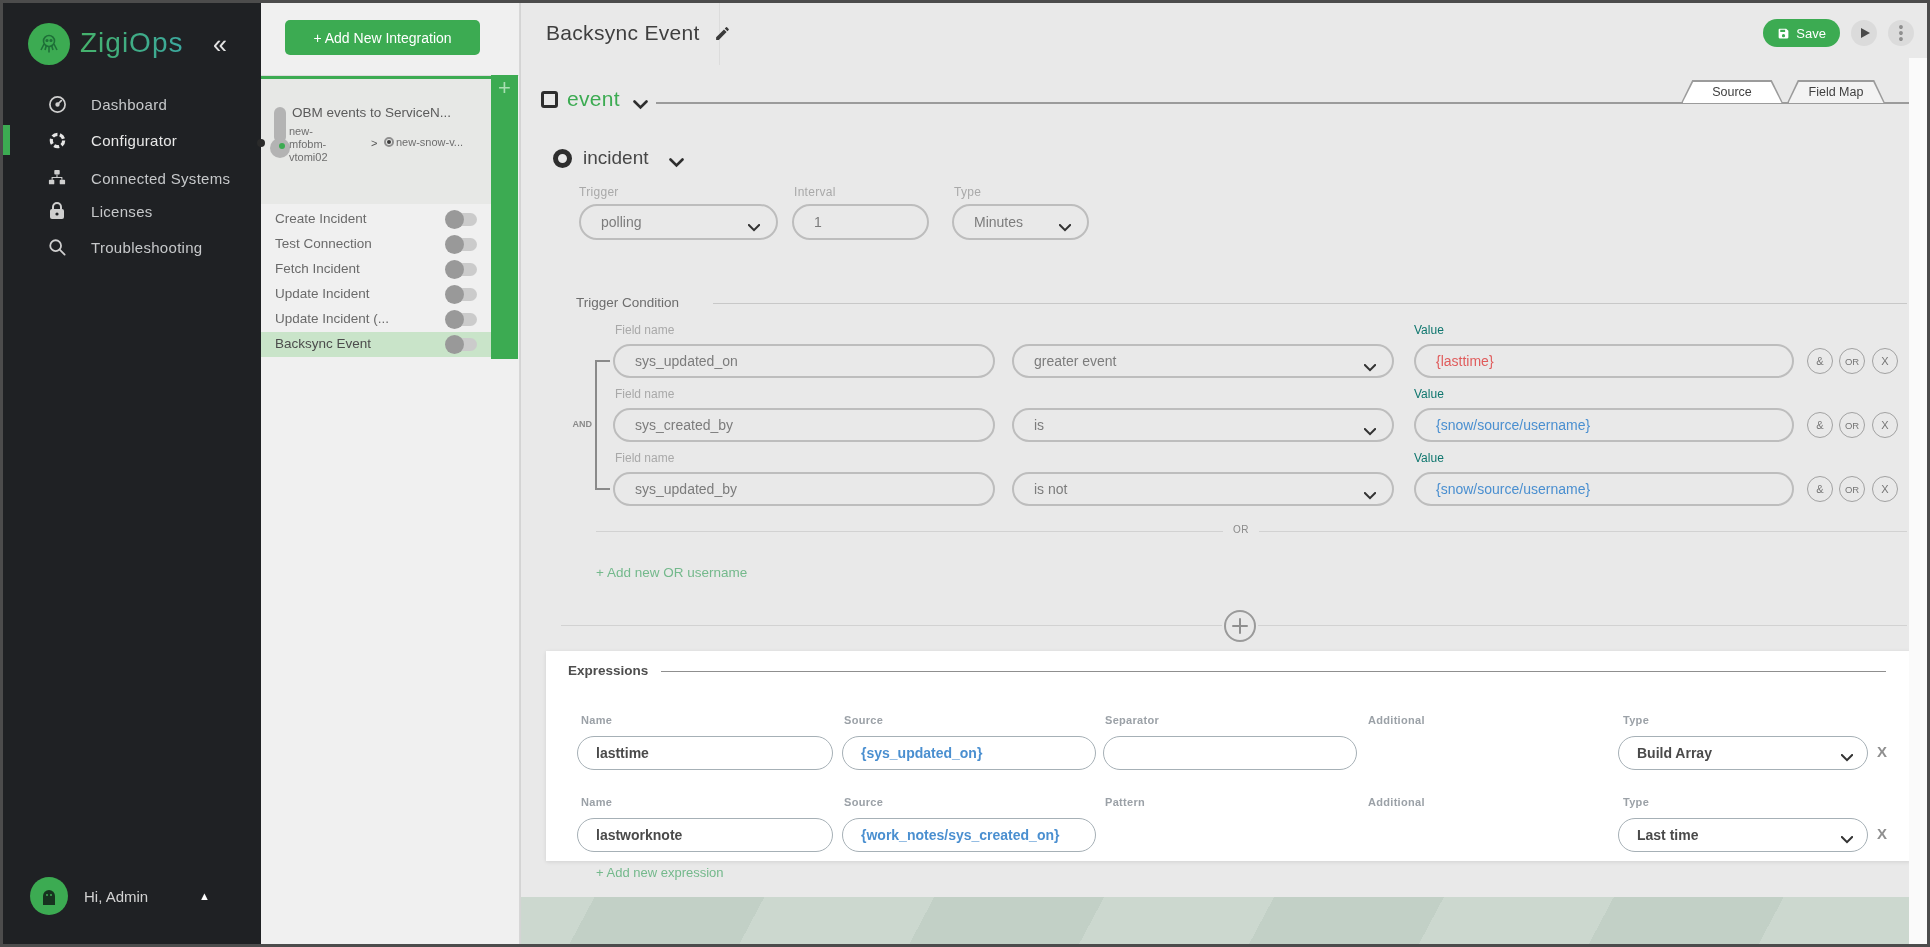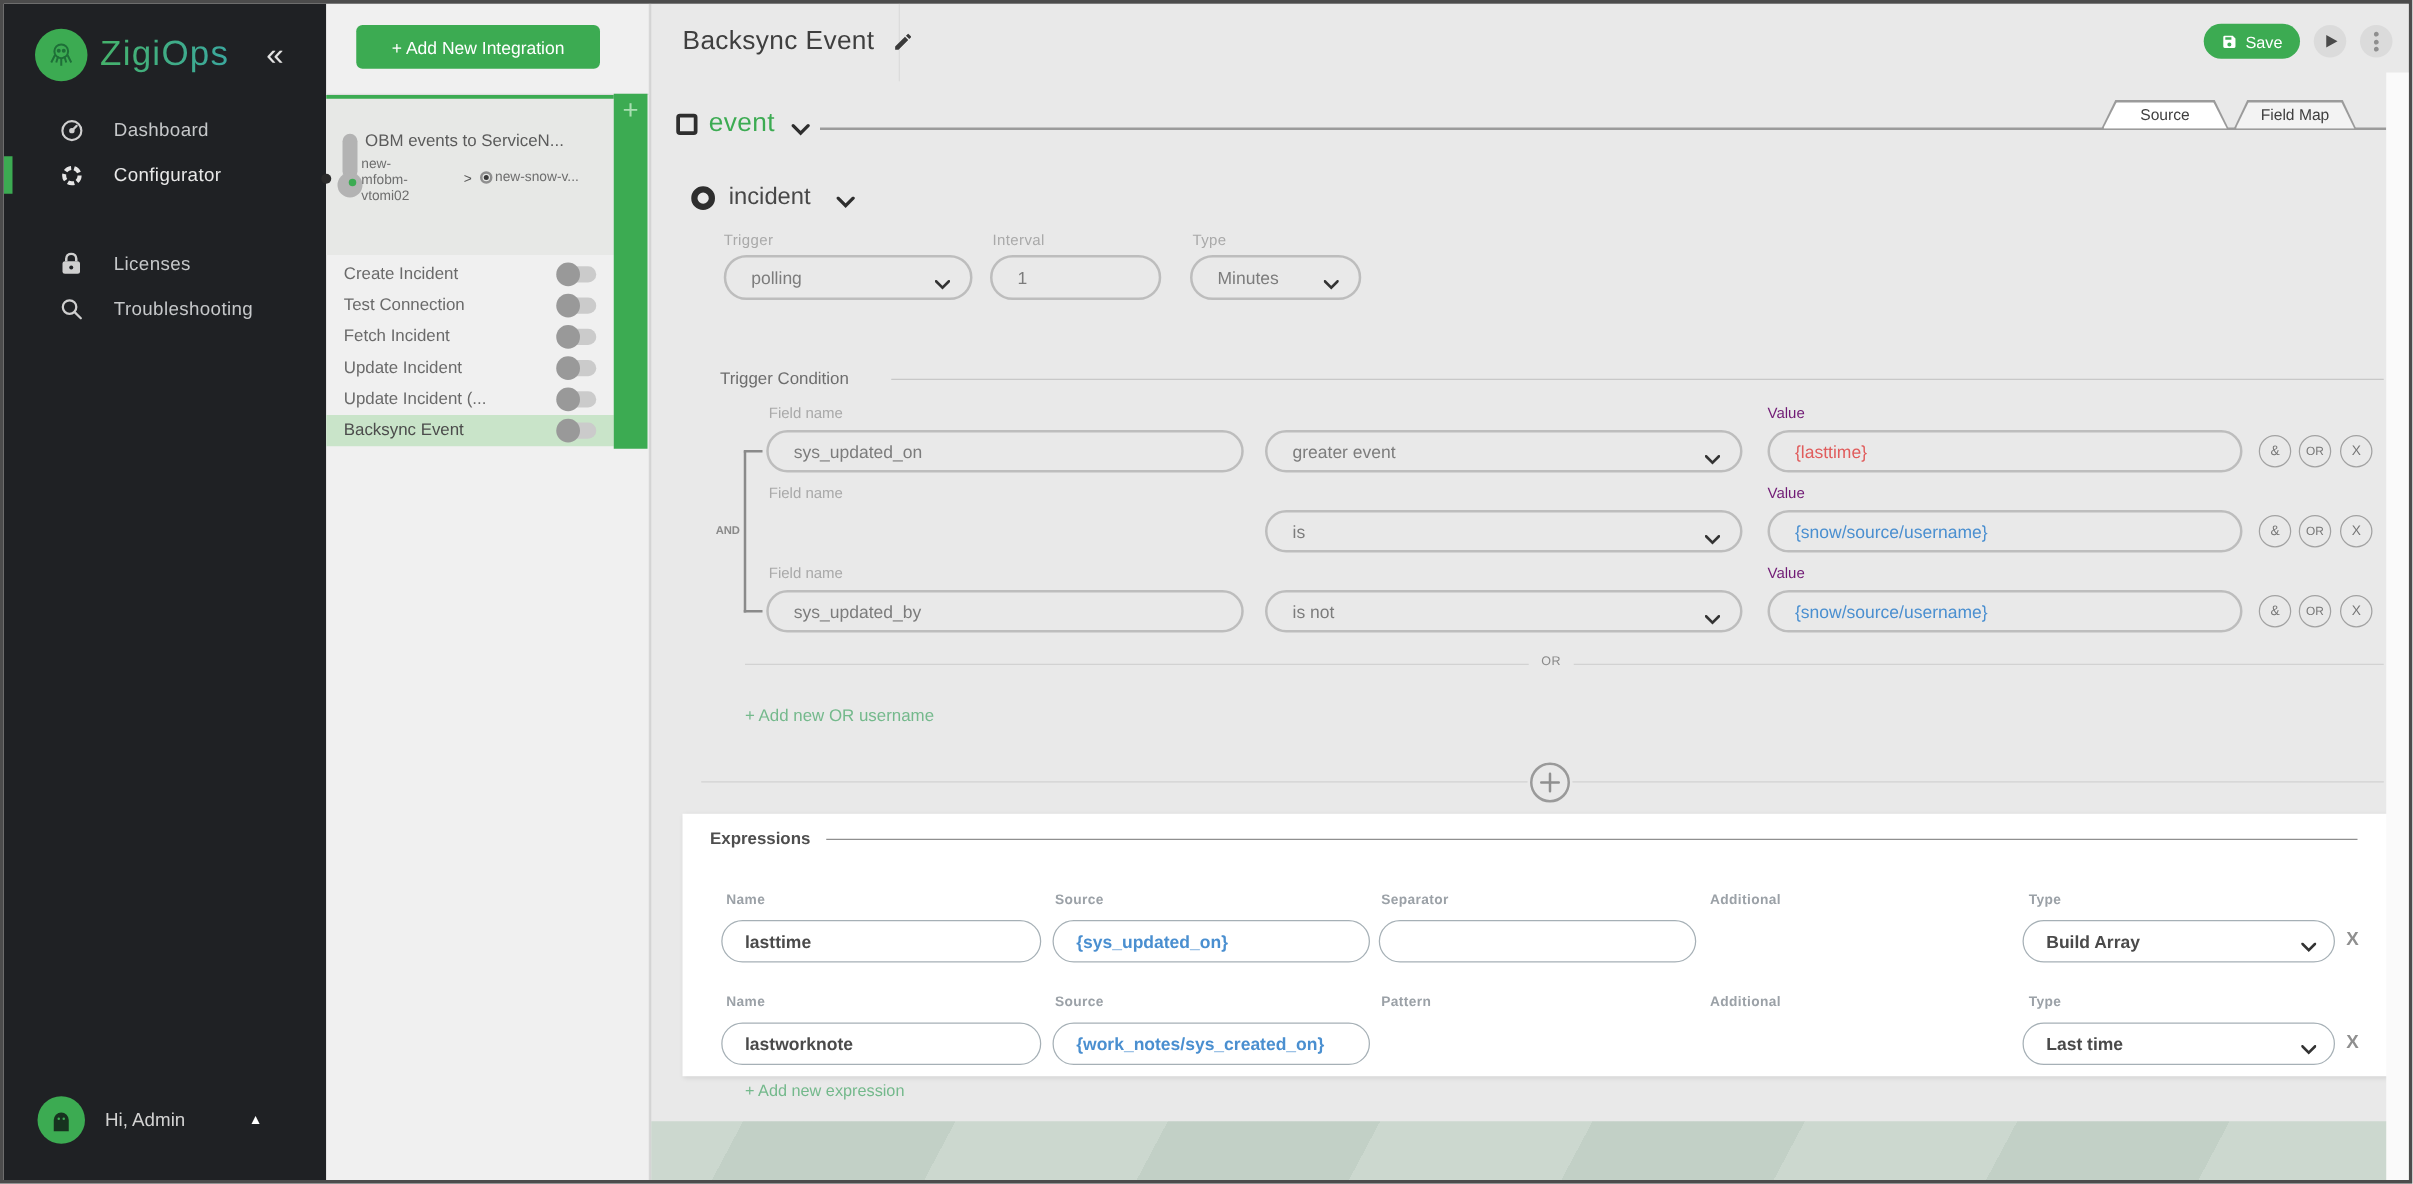--- a/index.html
+++ b/index.html
@@ -73,21 +73,21 @@
   .incident-chev { position:absolute; left:148px; top:151px; }
 
   .f-label { position:absolute; font-size:12px; color:#a9a9a9; letter-spacing:.3px; }
   .pill { position:absolute; height:36px; border:2px solid #bdbdbd; border-radius:19px; display:flex; align-items:center; padding:0 20px; font-size:14px; color:#7c7c7c; cursor:pointer; }
   .pill .pchev { position:absolute; right:16px; top:13px; }
 
   .tc-title { position:absolute; left:55px; top:292px; font-size:13.5px; color:#6d6d6d; }
   .tc-line { position:absolute; left:192px; top:300px; width:1194px; height:1px; background:#c8c8c8; }
 
   .cond-label { position:absolute; left:94px; font-size:12px; color:#a9a9a9; }
-  .cond-vlabel { position:absolute; left:893px; font-size:12px; color:#701a75; }
+  .cond-vlabel { position:absolute; left:893px; font-size:12px; color:#0f766e; }
   .cond-pill-f { left:92px; width:382px; height:34px; }
   .cond-pill-o { left:491px; width:382px; height:34px; }
   .cond-pill-v { left:893px; width:380px; height:34px; }
   .val-red { color:#e05c5c; }
   .val-blue { color:#4a8fd0; }
   .cbtn { position:absolute; width:26px; height:26px; border:1.5px solid #a2a2a2; border-radius:50%; background:transparent; display:flex; align-items:center; justify-content:center; font-size:11px; color:#767676; font-family:inherit; cursor:pointer; }
   .and-text { position:absolute; left:37px; top:416px; width:34px; text-align:right; font-size:9px; font-weight:bold; color:#8a8a8a; }
   .bracket-v { position:absolute; left:74px; top:358px; width:2px; height:129px; background:#8a8a8a; }
   .bracket-h { position:absolute; left:74px; width:15px; height:2px; background:#8a8a8a; }
 
@@ -137,20 +137,31 @@
       </span>
       <span class="nlabel">Dashboard</span>
     </div>
     <div class="nav-item" style="top:120px">
       <span class="nicon">
         <svg width="19" height="19" viewBox="0 0 20 20" fill="none" stroke="#e6e6e6" stroke-width="3.4">
             <circle cx="10" cy="10" r="6.5" stroke-dasharray="5.5 2.6"></circle>
           </svg>
       </span>
       <span class="nlabel" style="color:#e8e8e8">Configurator</span>
+    </div>
+    <div class="nav-item" style="top:158px">
+      <span class="nicon">
+        <svg width="18" height="18" viewBox="0 0 20 20" fill="#cfcfcf">
+            <rect x="7" y="1" width="6" height="5" rx="1"></rect>
+            <rect x="1" y="12" width="6" height="5" rx="1"></rect>
+            <rect x="13" y="12" width="6" height="5" rx="1"></rect>
+            <path d="M9.4 6h1.2v3H4v3h1.2v-2H10h4.8v2H16v-3h-6.6V6z"></path>
+          </svg>
+      </span>
+      <span class="nlabel">Connected Systems</span>
     </div>
     <div class="nav-item" style="top:191px">
       <span class="nicon">
         <svg width="16" height="18" viewBox="0 0 16 18">
             <rect x="1" y="7" width="14" height="10" rx="2" fill="#cfcfcf"></rect>
             <path d="M4 7V5a4 4 0 0 1 8 0v2" fill="none" stroke="#cfcfcf" stroke-width="2"></path>
             <circle cx="8" cy="12" r="1.6" fill="#1f2124"></circle>
           </svg>
       </span>
       <span class="nlabel">Licenses</span>
@@ -338,20 +349,23 @@
     </div>
     <div class="cond-vlabel" style="top:320px">Value</div>
     <div class="pill cond-pill-v" style="top:341px">
         <span class="val-red">{lasttime}</span>
       </div>
     <button class="cbtn" style="left:1286px;top:345px">&amp;</button>
     <button class="cbtn" style="left:1318px;top:345px;font-size:9.5px">OR</button>
     <button class="cbtn" style="left:1351px;top:345px">X</button>
 
     <div class="cond-label" style="top:384px">Field name</div>
+    <div class="pill cond-pill-f" style="top:405px">
+        <span>sys_created_by</span>
+      </div>
     <div class="pill cond-pill-o" style="top:405px">
       <span>is</span>
       <span class="pchev"><svg width="12" height="8" viewBox="0 0 14 9">
             <path d="M1 1l6 6 6-6" fill="none" stroke="#333" stroke-width="2.4" stroke-linecap="round"></path>
           </svg></span>
     </div>
     <div class="cond-vlabel" style="top:384px">Value</div>
     <div class="pill cond-pill-v" style="top:405px">
         <span class="val-blue">{snow/source/username}</span>
       </div>

